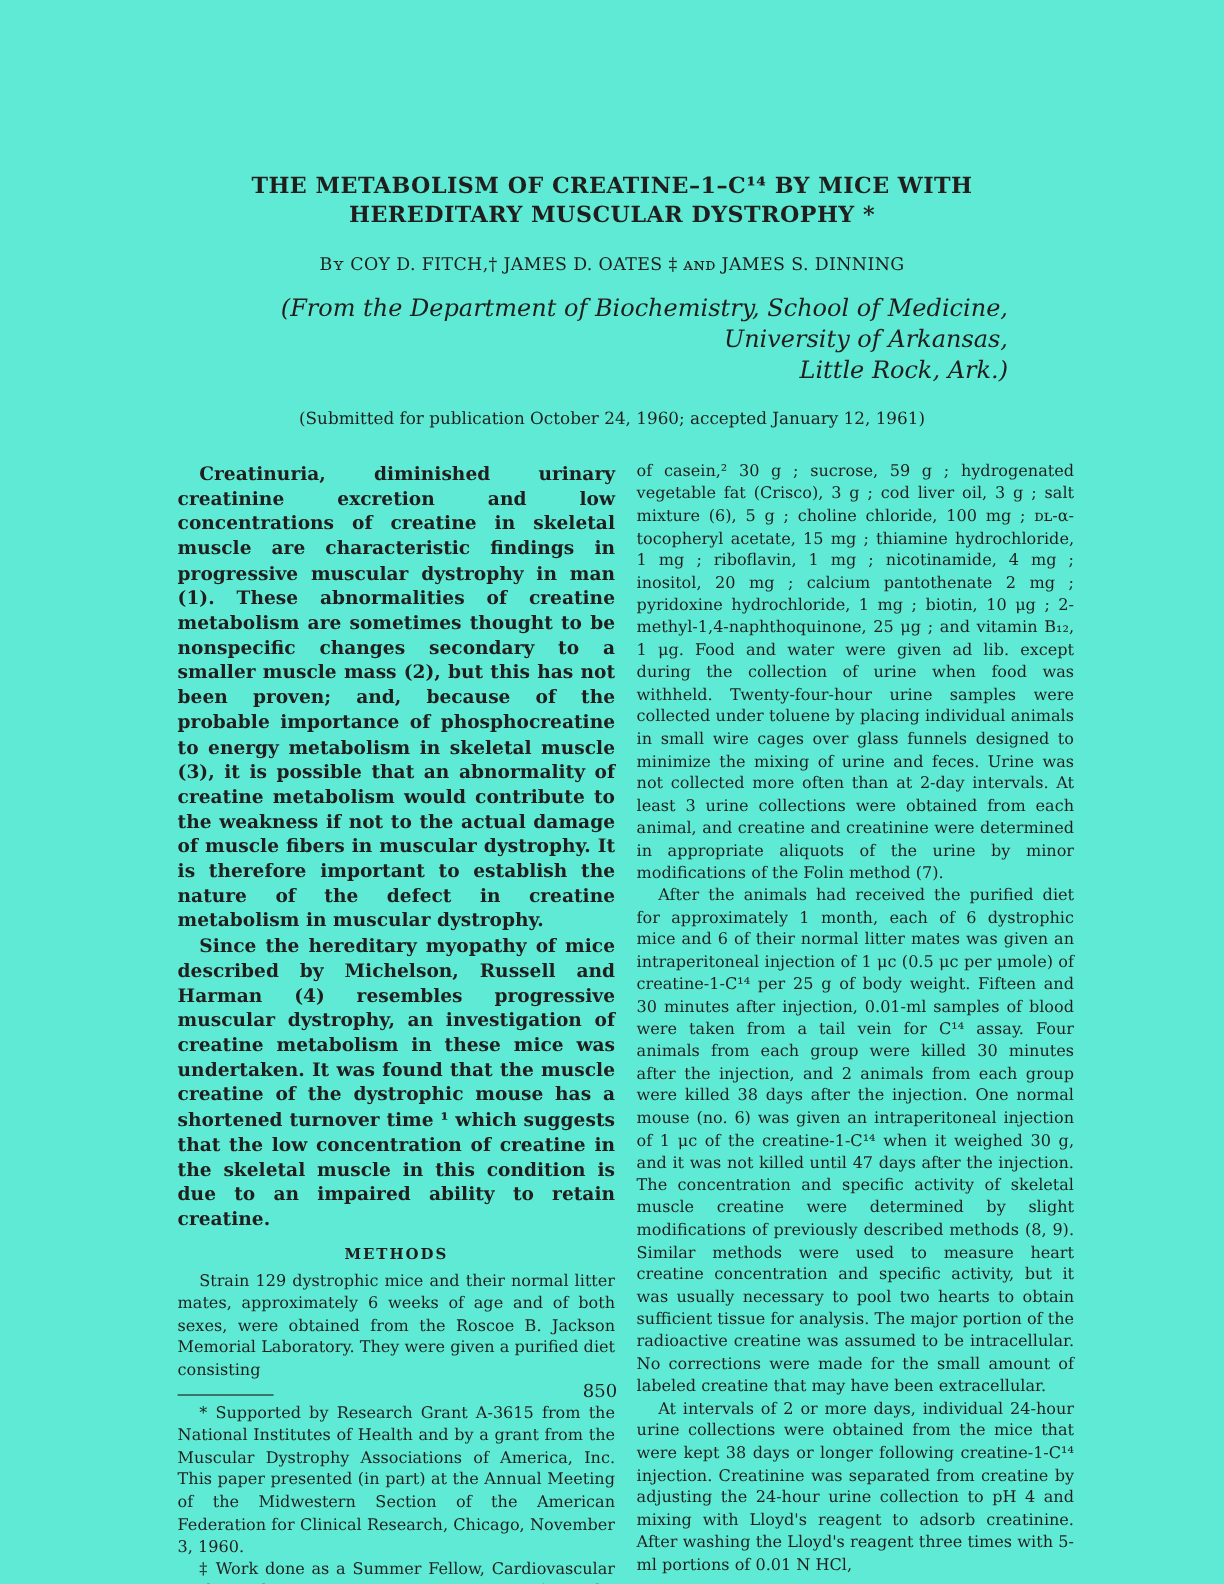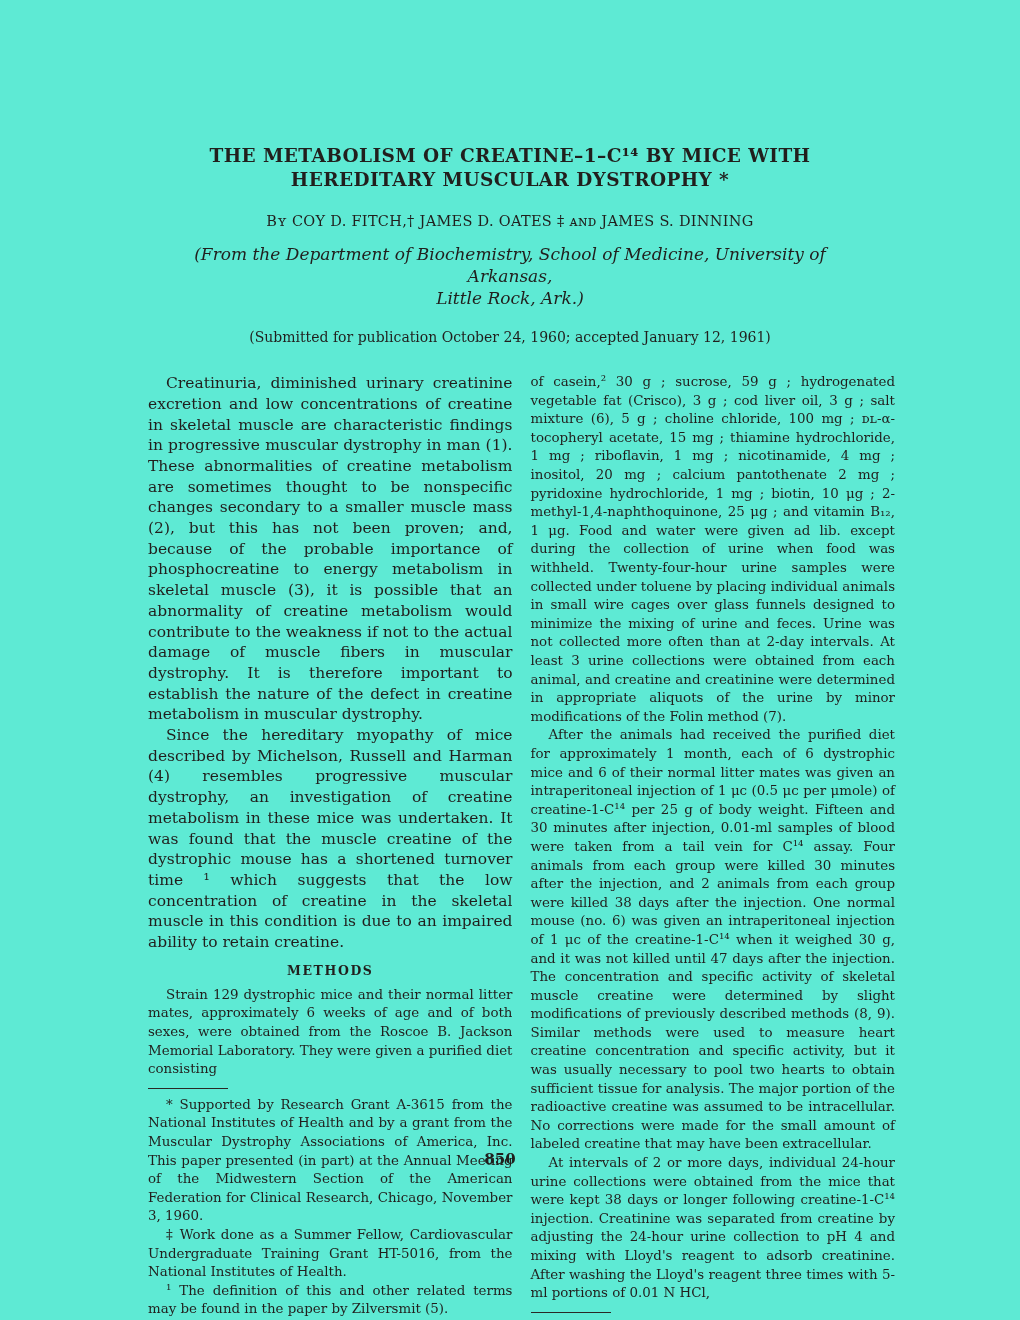--- a/index.html
+++ b/index.html
@@ -30,24 +30,25 @@
     margin: 0 auto 20px auto;
     width: 640px;
   }
   .byline {
     font-size: 14.5px;
     letter-spacing: 0.3px;
     margin: 0 0 14px 0;
   }
   .affiliation {
     font-style: italic;
-    font-size: 17px;
+    font-size: 20px;
     line-height: 1.3;
     margin: 0 auto 20px auto;
     width: 660px;
+    text-align: right;
   }
   .submitted {
     font-size: 14px;
     margin: 0 0 28px 0;
   }
   .columns {
     display: flex;
     gap: 18px;
     margin-left: 148px;
     margin-right: 125px;
@@ -56,20 +57,21 @@
     flex: 1 1 0;
     min-width: 0;
   }
   p {
     margin: 0;
     text-align: justify;
   }
   .body-lg {
     font-size: 15.5px;
     line-height: 20.7px;
+    font-weight: bold;
   }
   .body-sm {
     font-size: 13.4px;
     line-height: 18.6px;
   }
   .indent {
     text-indent: 18px;
   }
   .methods-heading {
     font-size: 12.5px;
@@ -88,21 +90,20 @@
     font-size: 13.4px;
     line-height: 18.6px;
   }
   .page-number {
     position: absolute;
     left: 0;
     right: 20px;
     top: 1150px;
     text-align: center;
     font-size: 15px;
-    font-weight: bold;
   }
 </style>
 </head>
 <body>
 
 <div class="page">
 
   <div class="header">
     <h1 class="title">
       <span>THE METABOLISM OF CREATINE–1–C¹⁴ BY MICE WITH</span><br>

